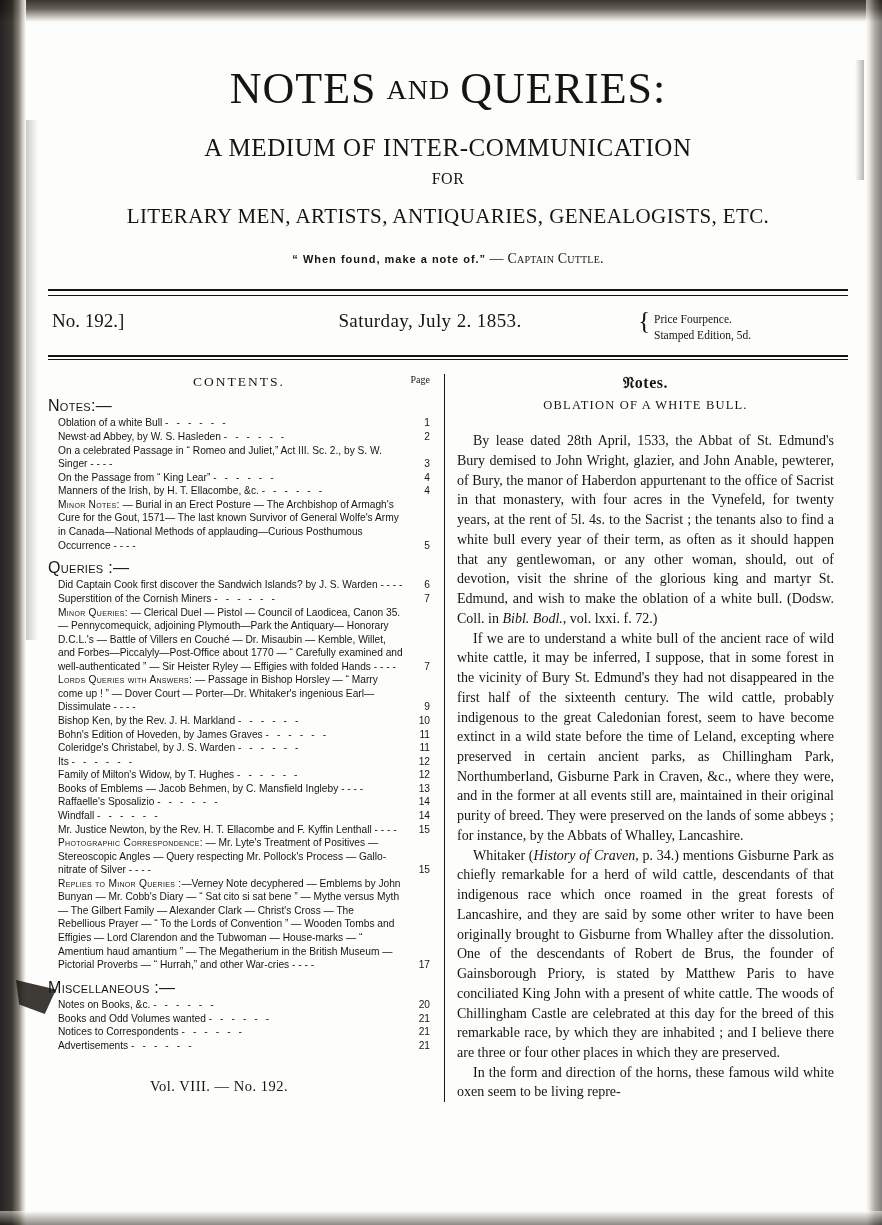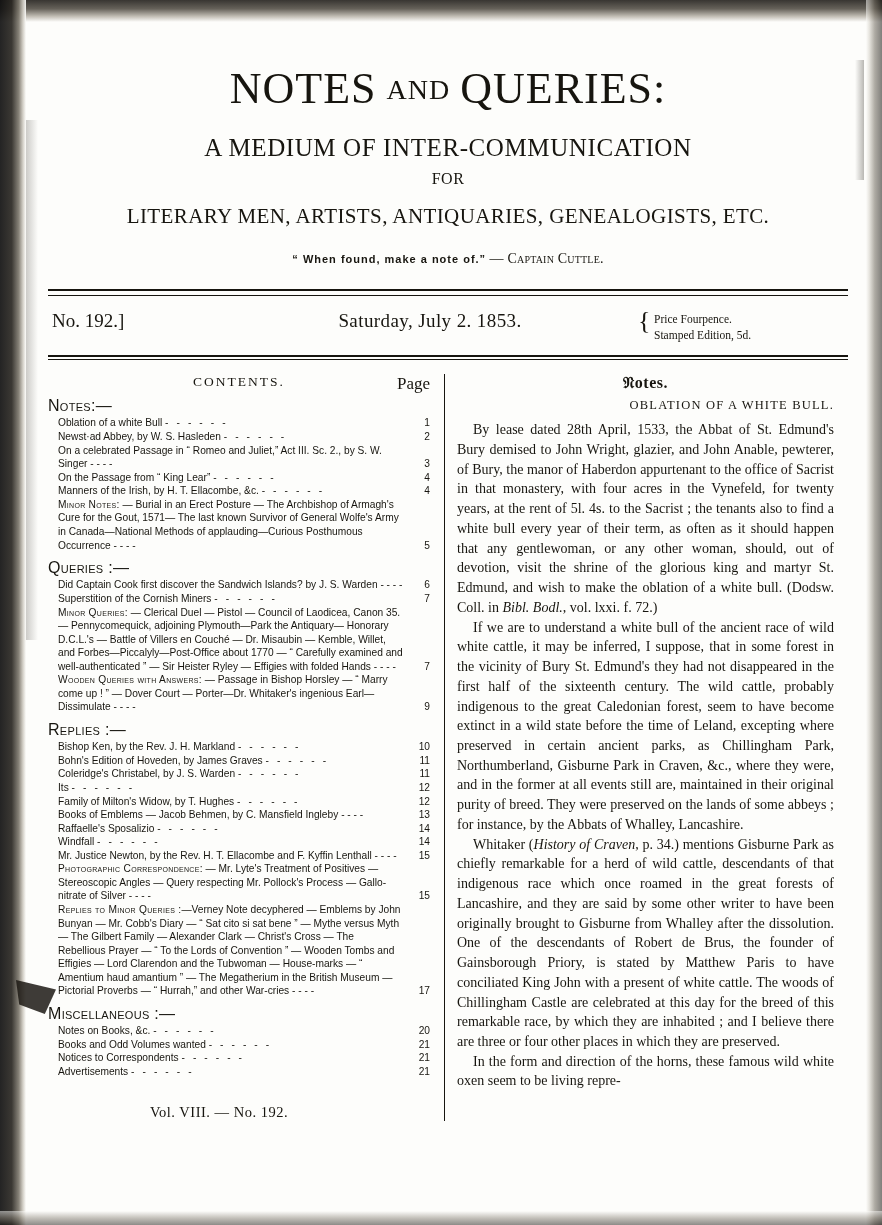--- a/index.html
+++ b/index.html
@@ -162,21 +162,21 @@
     text-align: center;
     font-size: 13.5px;
     letter-spacing: 2px;
     font-variant: small-caps;
     margin-bottom: 4px;
     position: relative;
   }
   .contents-head .page-word {
     position: absolute;
     right: 0; top: 0;
-    font-size: 17px;
+    font-size: 10px;
     letter-spacing: 0;
     font-variant: normal;
     margin-left: 36px;
   }
 
   .toc {
     font-family: "Liberation Sans", sans-serif;
     font-size: 10.2px;
     line-height: 1.33;
   }
@@ -225,25 +225,25 @@
   
   .notes-title {
     text-align: center;
     font-family: "Liberation Serif", serif;
     font-size: 16px;
     font-weight: bold;
     letter-spacing: .5px;
     margin-bottom: 6px;
   }
   .article-head {
-    text-align: right;
+    text-align: center;
     font-size: 12.5px;
     letter-spacing: 1.2px;
     font-variant: small-caps;
-    margin-bottom: 7px;
+    margin-bottom: 18px;
   }
   .body-text {
     font-size: 14px;
     line-height: 1.41;
     text-align: justify;
     hyphens: none;
   }
   .body-text p {
     margin: 0;
     text-indent: 16px;
@@ -333,24 +333,23 @@
             </div>
             <div class="toc-entry">
               <span class="txt">Superstition of the Cornish Miners <span class="lead">- - - - - -</span></span>
               <span class="pg">7</span>
             </div>
             <div class="blockentry sc">
               <div class="body"><span class="sc-lead">Minor Queries:</span> — Clerical Duel — Pistol — Council of Laodicea, Canon 35. — Pennycomequick, adjoining Plymouth—Park the Antiquary— Honorary D.C.L.'s — Battle of Villers en Couché — Dr. Misaubin — Kemble, Willet, and Forbes—Piccalyly—Post-Office about 1770 — “ Carefully examined and well-authenticated ” — Sir Heister Ryley — Effigies with folded Hands <span class="lead">- - - -</span></div>
               <div class="pg">7</div>
             </div>
             <div class="blockentry sc">
-              <div class="body"><span class="sc-lead">Wooden Queries with Answers:</span> — Passage in Bishop Horsley — “ Marry come up ! ” — Dover Court — Porter—Dr. Whitaker's ingenious Earl—Dissimulate <span class="lead">- - - -</span></div>
+              <div class="body"><span class="sc-lead">Lords Queries with Answers:</span> — Passage in Bishop Horsley — “ Marry come up ! ” — Dover Court — Porter—Dr. Whitaker's ingenious Earl—Dissimulate <span class="lead">- - - -</span></div>
               <div class="pg">9</div>
             </div>
-            <div class="section">Replies :—</div>
             <div class="toc-entry">
               <span class="txt">Bishop Ken, by the Rev. J. H. Markland <span class="lead">- - - - - -</span></span>
               <span class="pg">10</span>
             </div>
             <div class="toc-entry">
               <span class="txt">Bohn's Edition of Hoveden, by James Graves <span class="lead">- - - - - -</span></span>
               <span class="pg">11</span>
             </div>
             <div class="toc-entry">
               <span class="txt">Coleridge's Christabel, by J. S. Warden <span class="lead">- - - - - -</span></span>

